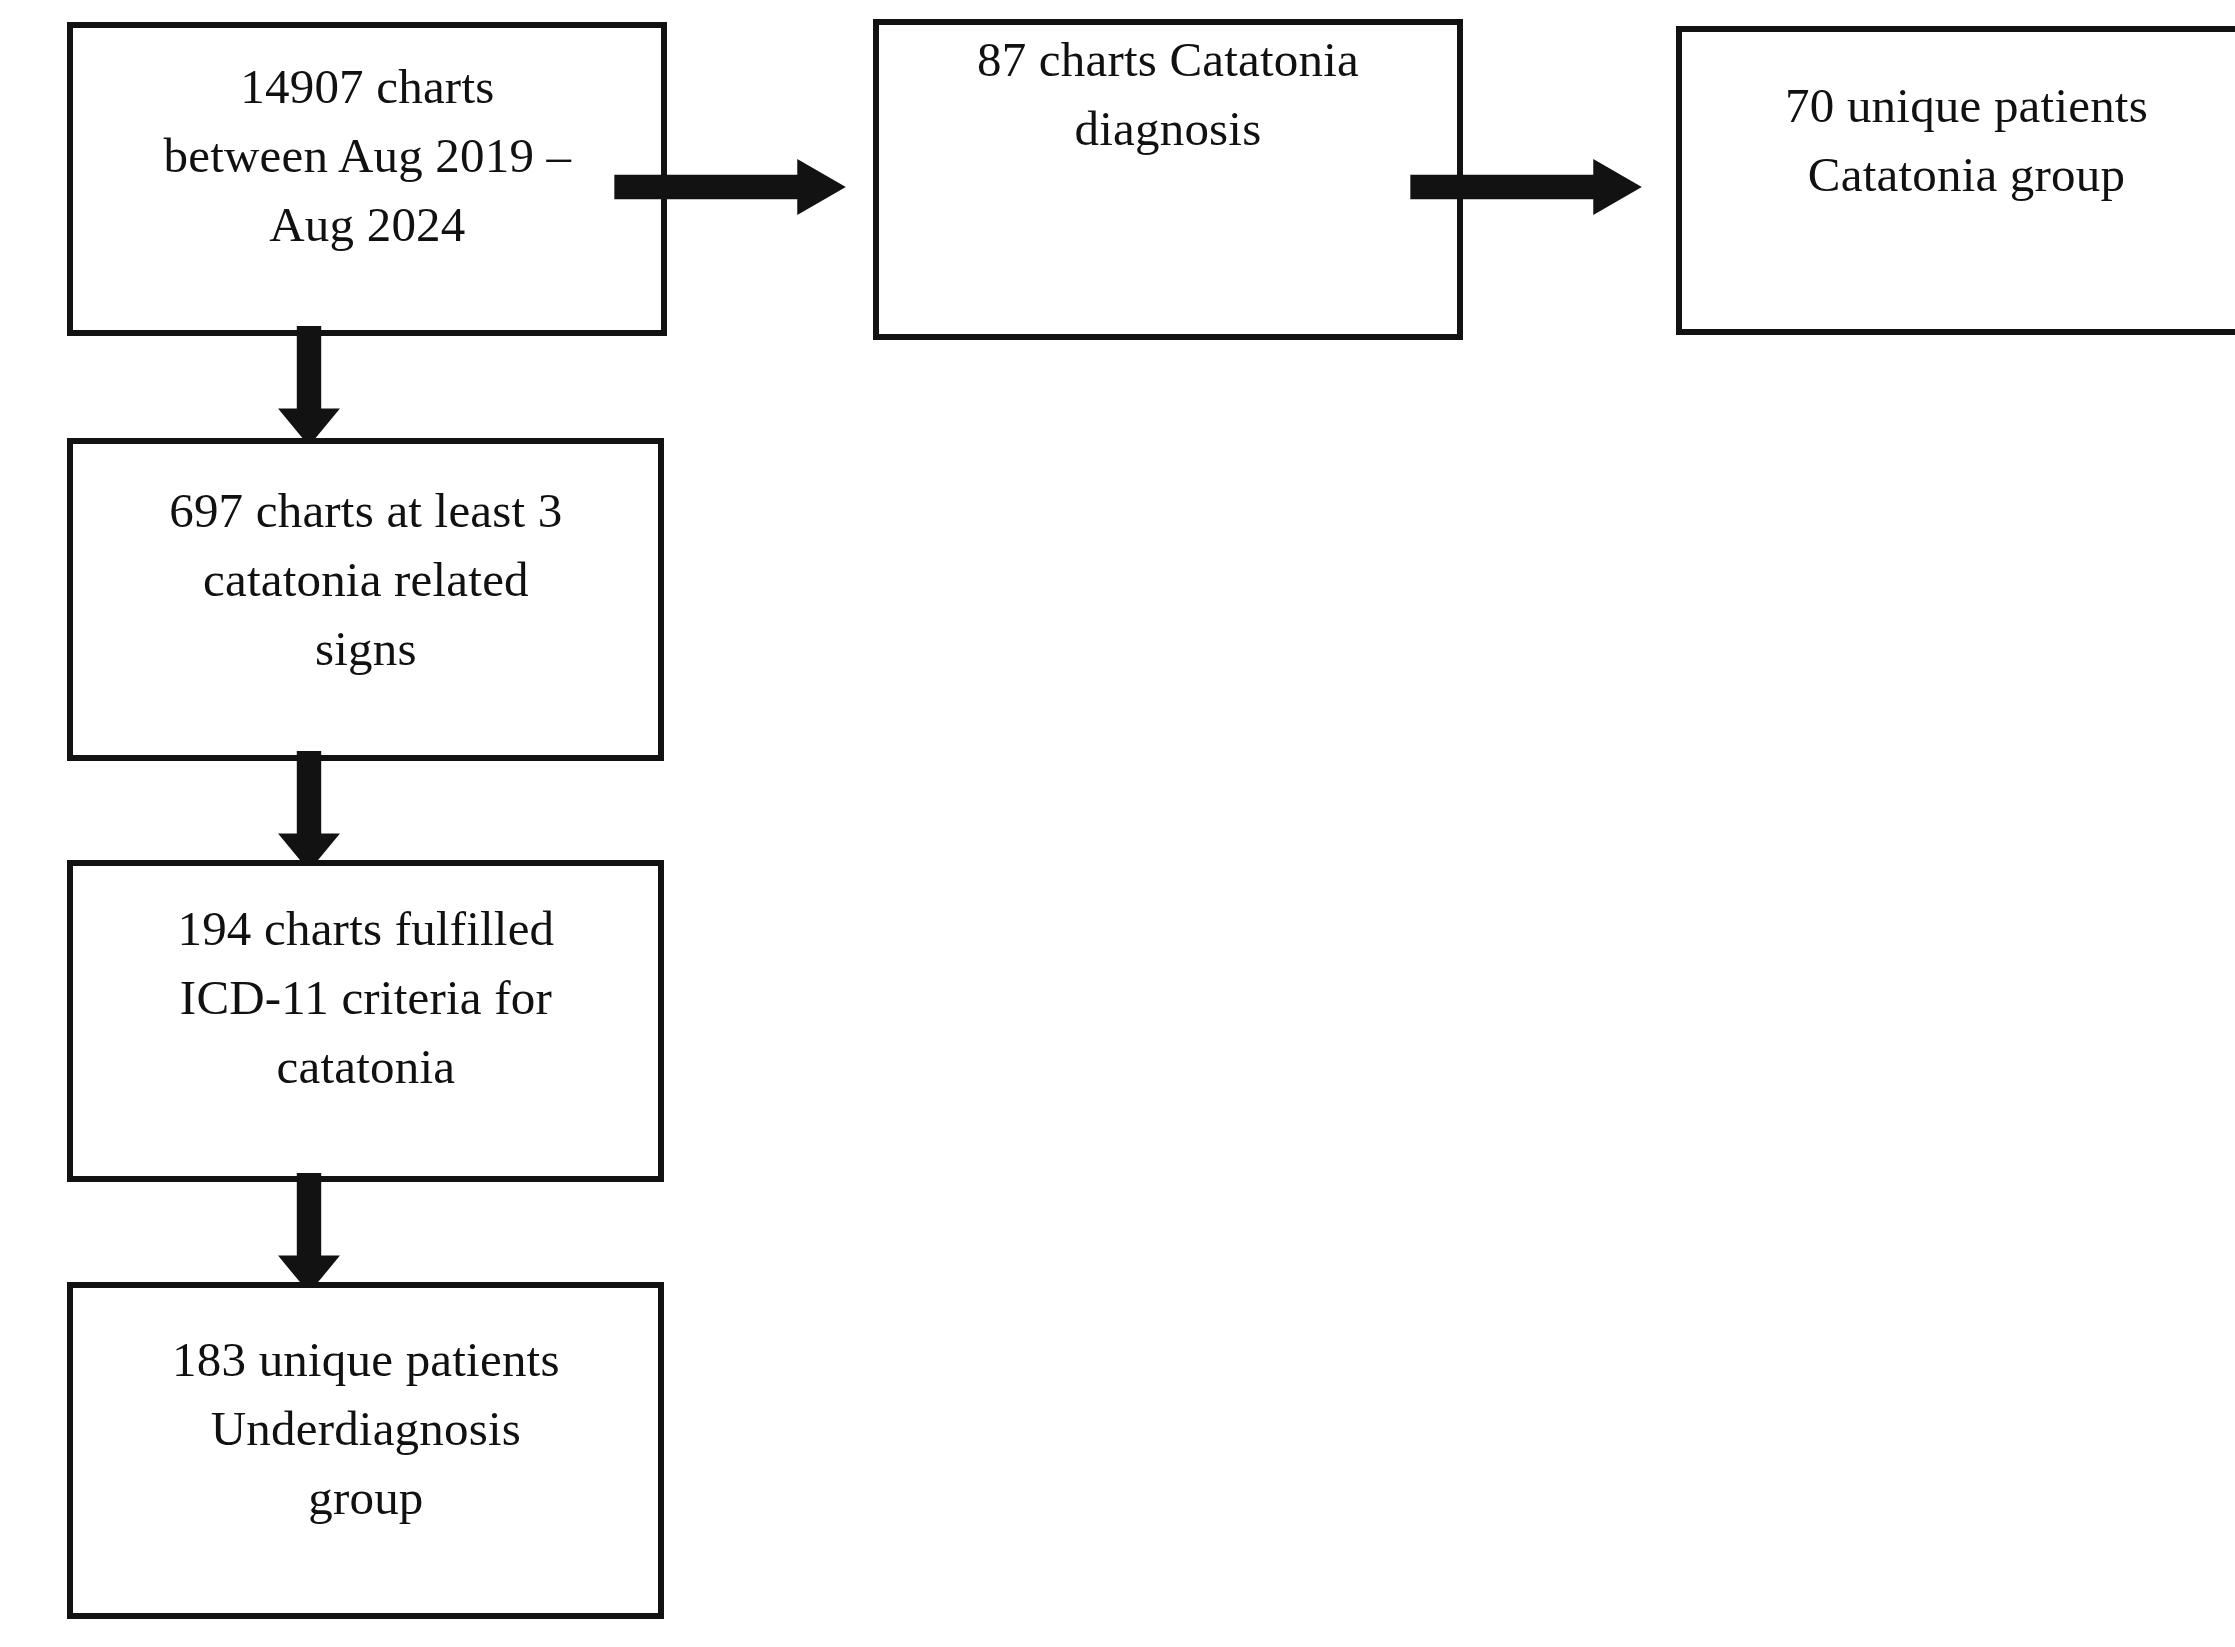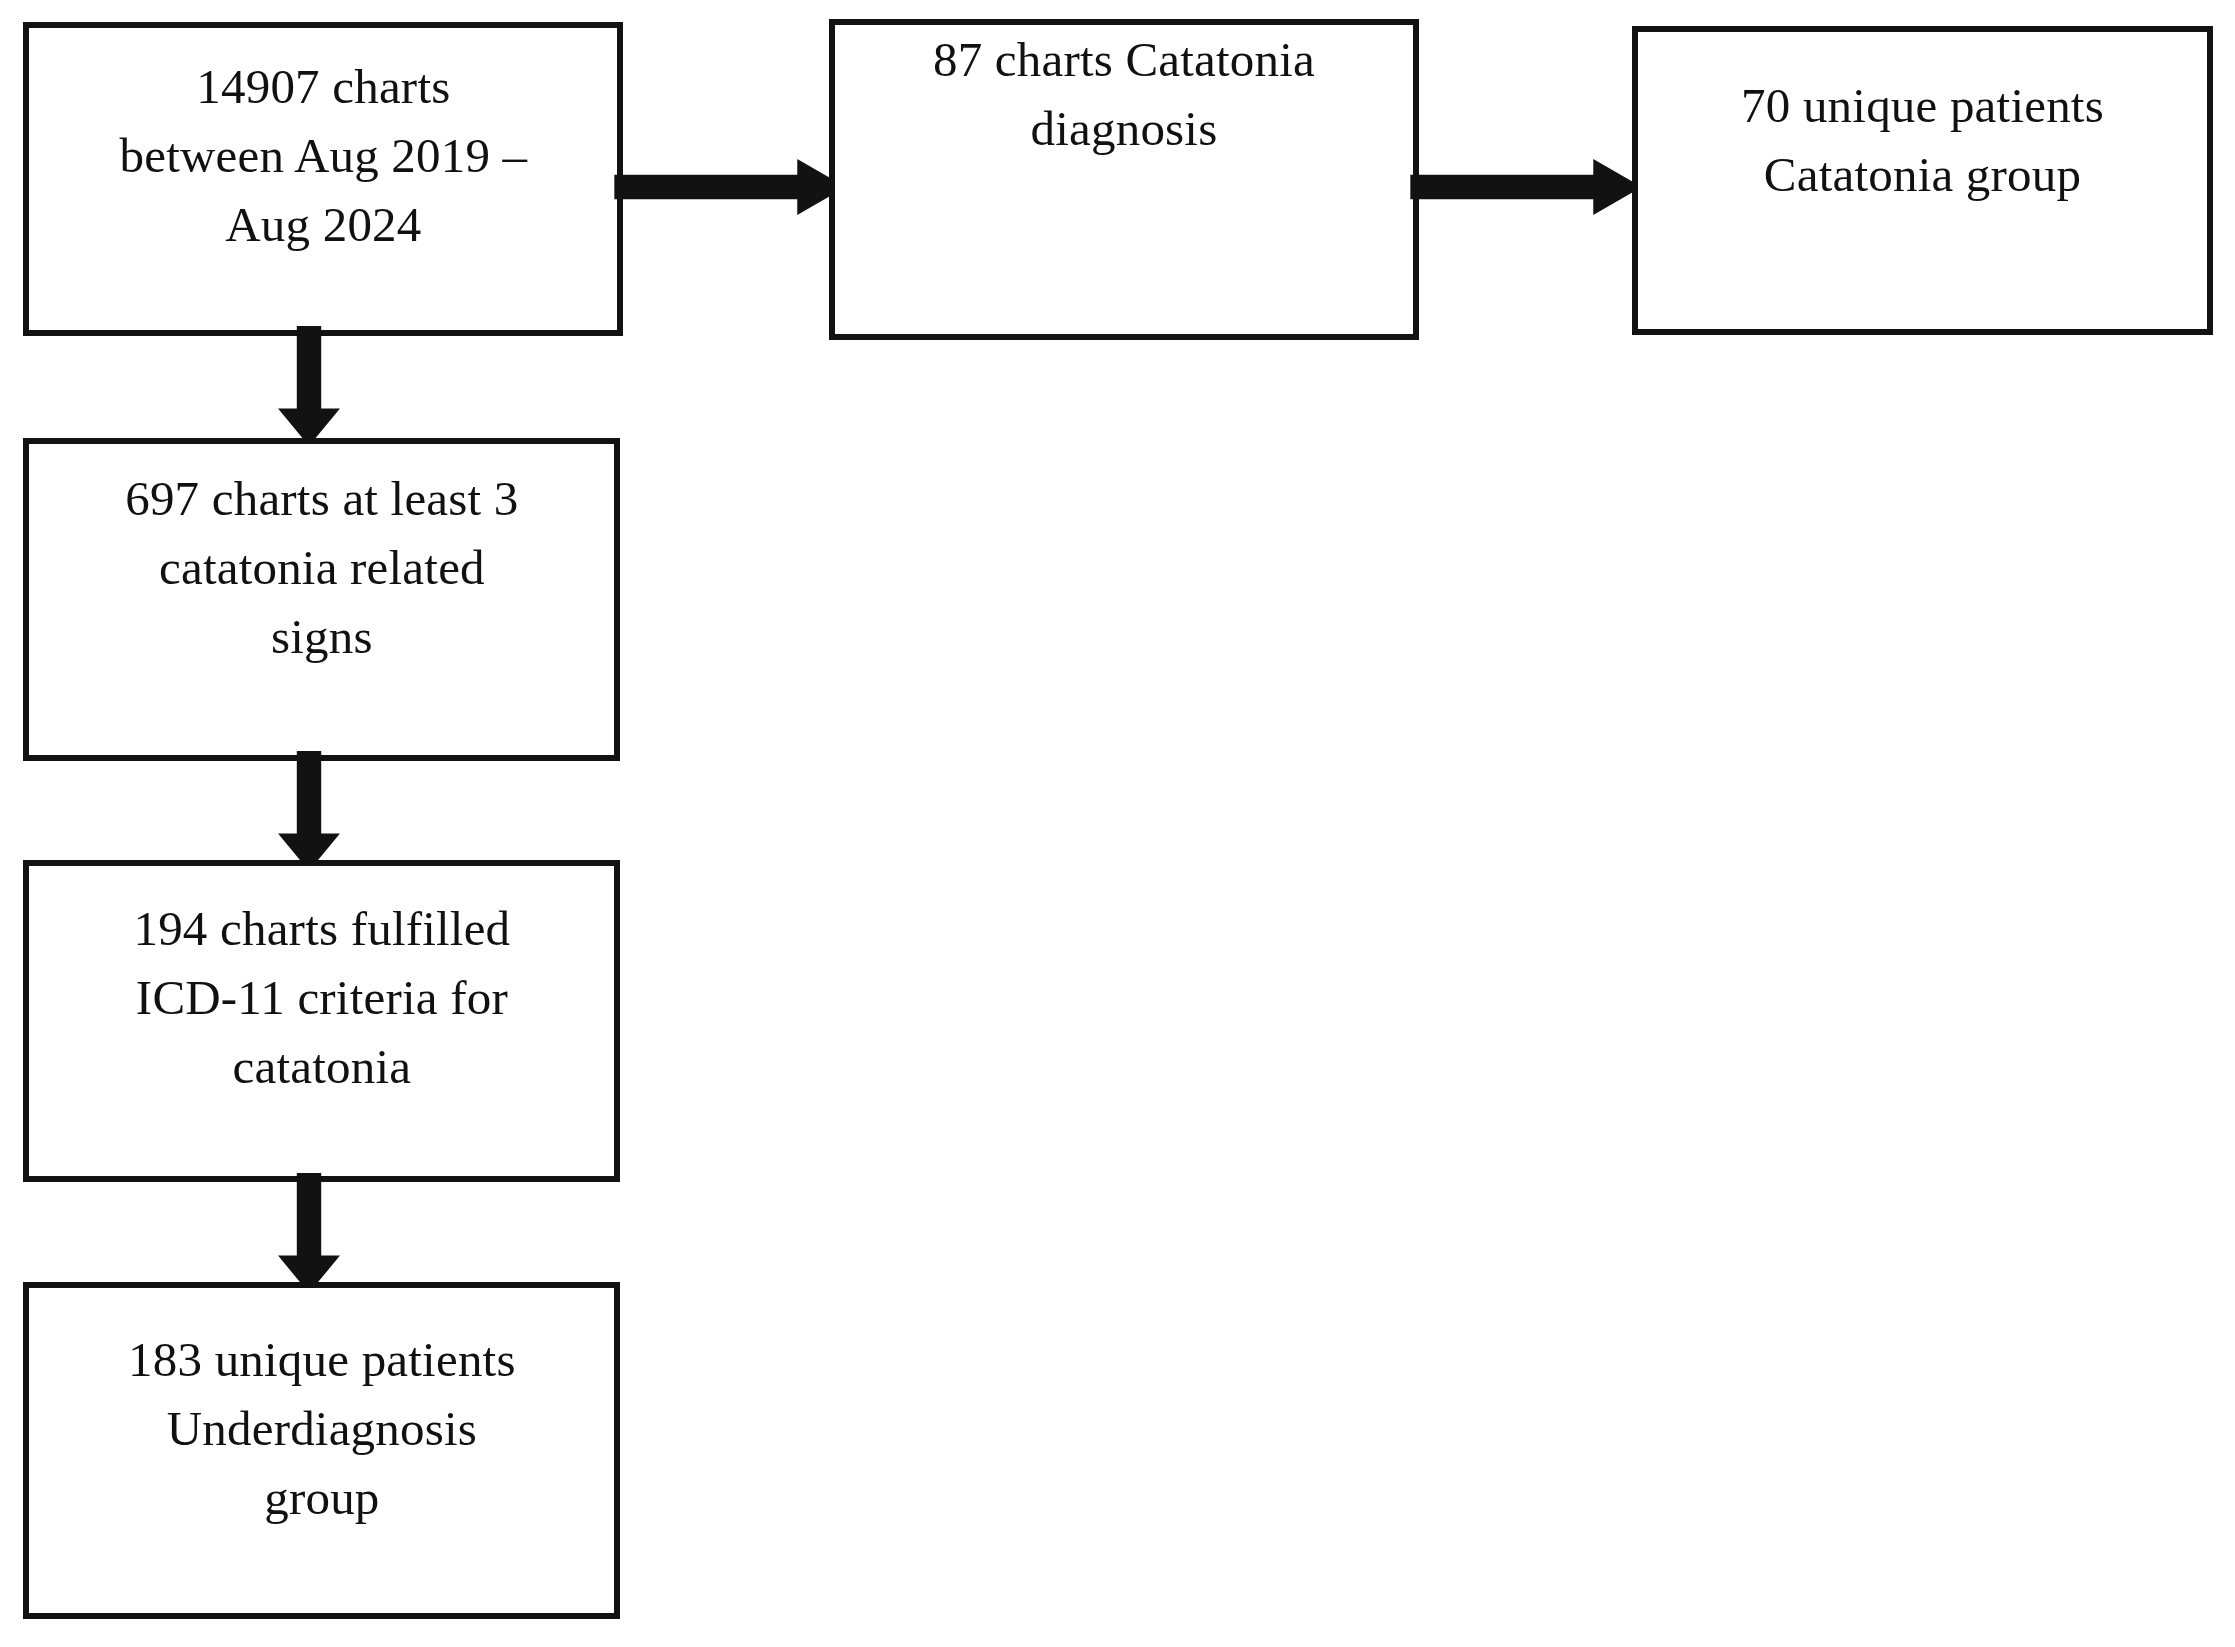--- a/index.html
+++ b/index.html
@@ -16,20 +16,21 @@
     overflow: hidden;
     font-family: "Liberation Serif", "DejaVu Serif", serif;
   }
   .flow-box {
     position: absolute;
     box-sizing: border-box;
     border: 6.6px solid #121212;
     background: #ffffff;
     display: block;
     text-align: center;
+    margin-left: 44px;
   }
   .flow-box .box-text {
     display: block;
     font-family: "Liberation Serif", "DejaVu Serif", serif;
     font-size: 49px;
     line-height: 69px;
     color: #111111;
     white-space: pre-line;
     letter-spacing: 0.2px;
   }
@@ -37,21 +38,21 @@
   #box-source      { left: 23.4px;   top: 21.5px;   width: 600px; height: 314px; }
   #box-source .box-text      { padding-top: 24px; }
 
   #box-diagnosed   { left: 829px;  top: 19px;   width: 590px; height: 321px; }
   #box-diagnosed .box-text   { }
 
   #box-catatonia-group { left: 1632px; top: 26px; width: 581px; height: 309px; }
   #box-catatonia-group .box-text { padding-top: 39px; }
 
   #box-signs       { left: 23.4px;   top: 438px;  width: 597px; height: 323px; }
-  #box-signs .box-text       { padding-top: 20px; }
+  #box-signs .box-text       { padding-top: 32px; }
 
   #box-icd11       { left: 23.4px;   top: 860px;  width: 597px; height: 322px; }
   #box-icd11 .box-text       { padding-top: 28px; }
 
   #box-underdiag   { left: 23.4px;   top: 1282px; width: 597px; height: 337px; }
   #box-underdiag .box-text   { padding-top: 37px; text-align: center; }
 
   .arrow {
     position: absolute;
     display: block;

